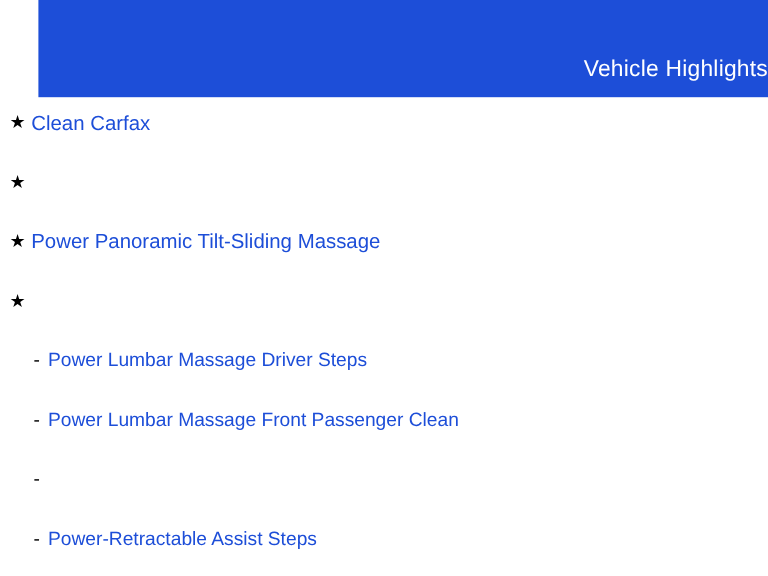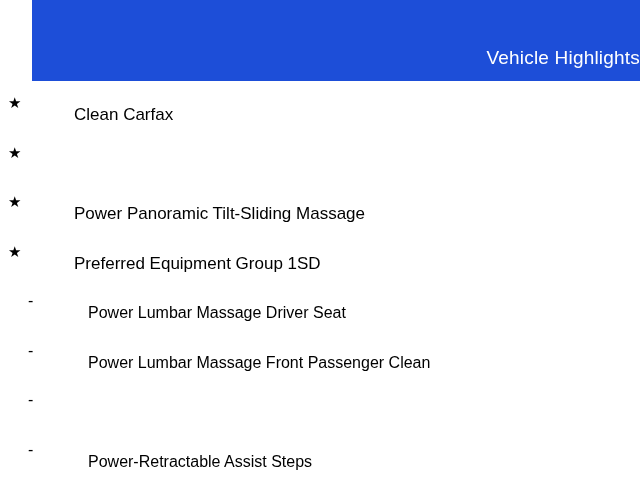--- a/index.html
+++ b/index.html
@@ -66,26 +66,25 @@
     display: inline-block;
     width: 12px;
     color: #000000;
     font-size: 16px;
     line-height: 24px;
     padding-top: 10px;
     text-align: left;
     flex: 0 0 auto;
   }
   .hl-label {
-    color: #000000;
+    color: #1d4ed8;
     font-size: 16.5px;
     line-height: 24px;
-    padding-top: 22px;
+    padding-top: 10px;
     white-space: nowrap;
-    margin-left: 48px;
   }
   .hl-item.level-0 .hl-label {
     font-size: 17px;
   }
   .hl-item.level-1 .hl-label {
     font-size: 16px;
   }
 </style>
 </head>
 <body>
@@ -107,26 +106,25 @@
       <span class="bullet-star">★</span>
     </div>
 
     <div class="hl-item level-0">
       <span class="bullet-star">★</span>
       <span class="hl-label">Power Panoramic Tilt-Sliding Massage</span>
     </div>
 
     <div class="hl-item level-0">
       <span class="bullet-star">★</span>
-      <span class="hl-label">Preferred Equipment Group 1SD</span>
     </div>
 
     <div class="hl-item level-1">
       <span class="bullet-dash">-</span>
-      <span class="hl-label">Power Lumbar Massage Driver Seat</span>
+      <span class="hl-label">Power Lumbar Massage Driver Steps</span>
     </div>
 
     <div class="hl-item level-1">
       <span class="bullet-dash">-</span>
       <span class="hl-label">Power Lumbar Massage Front Passenger Clean</span>
     </div>
 
     <div class="hl-item level-1">
       <span class="bullet-dash">-</span>
     </div>

